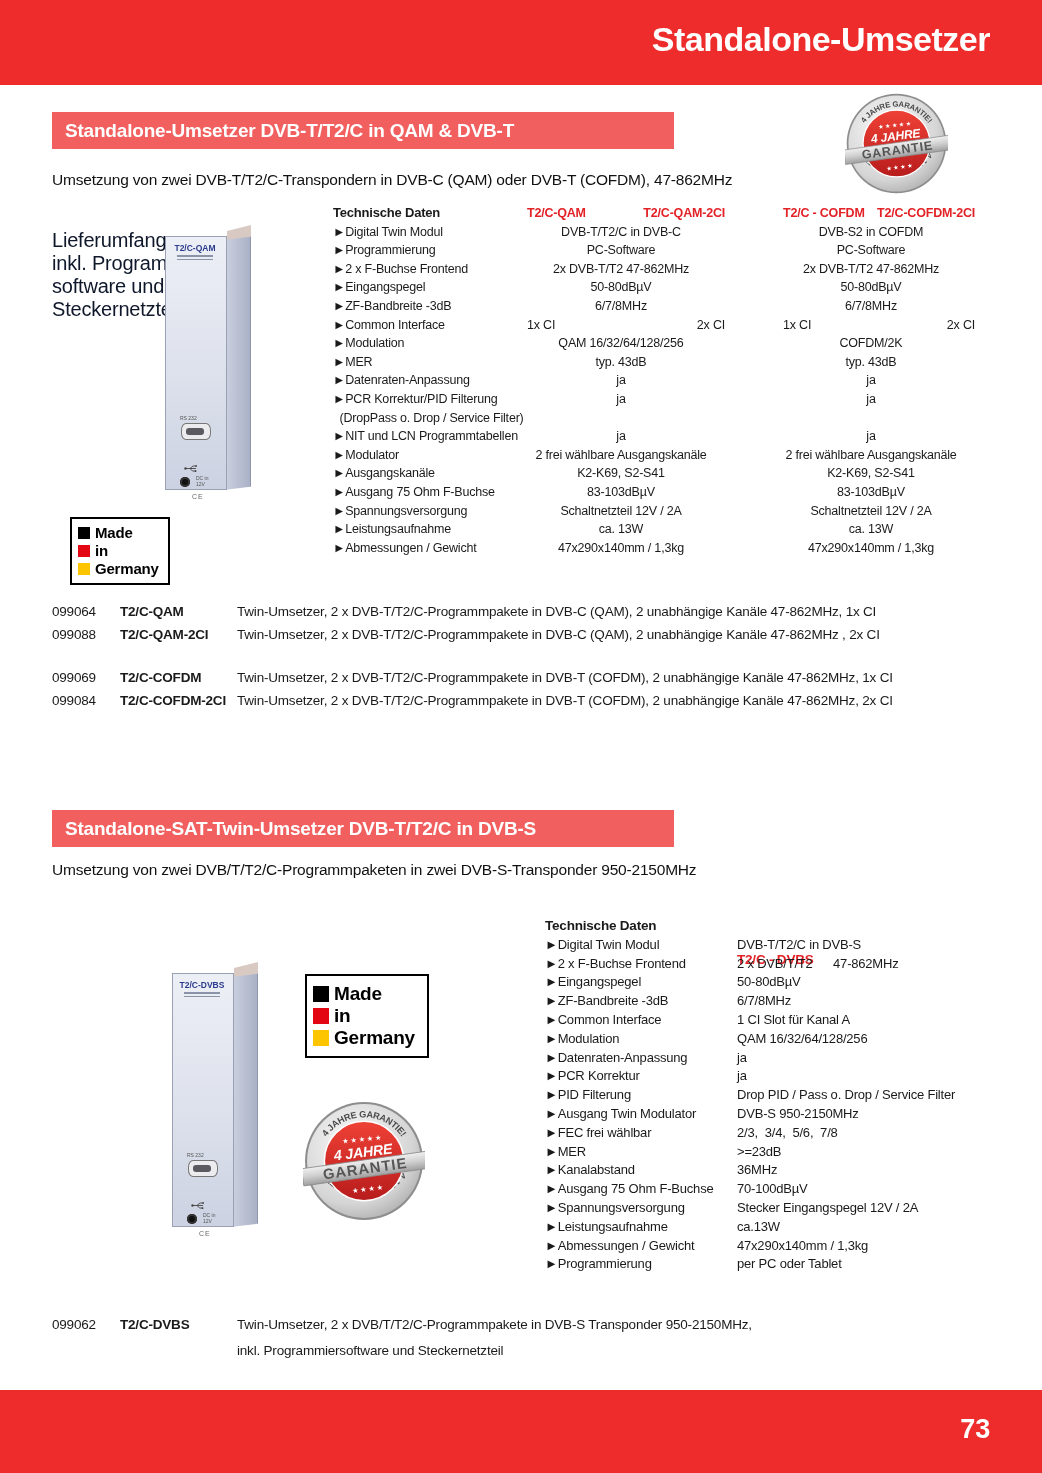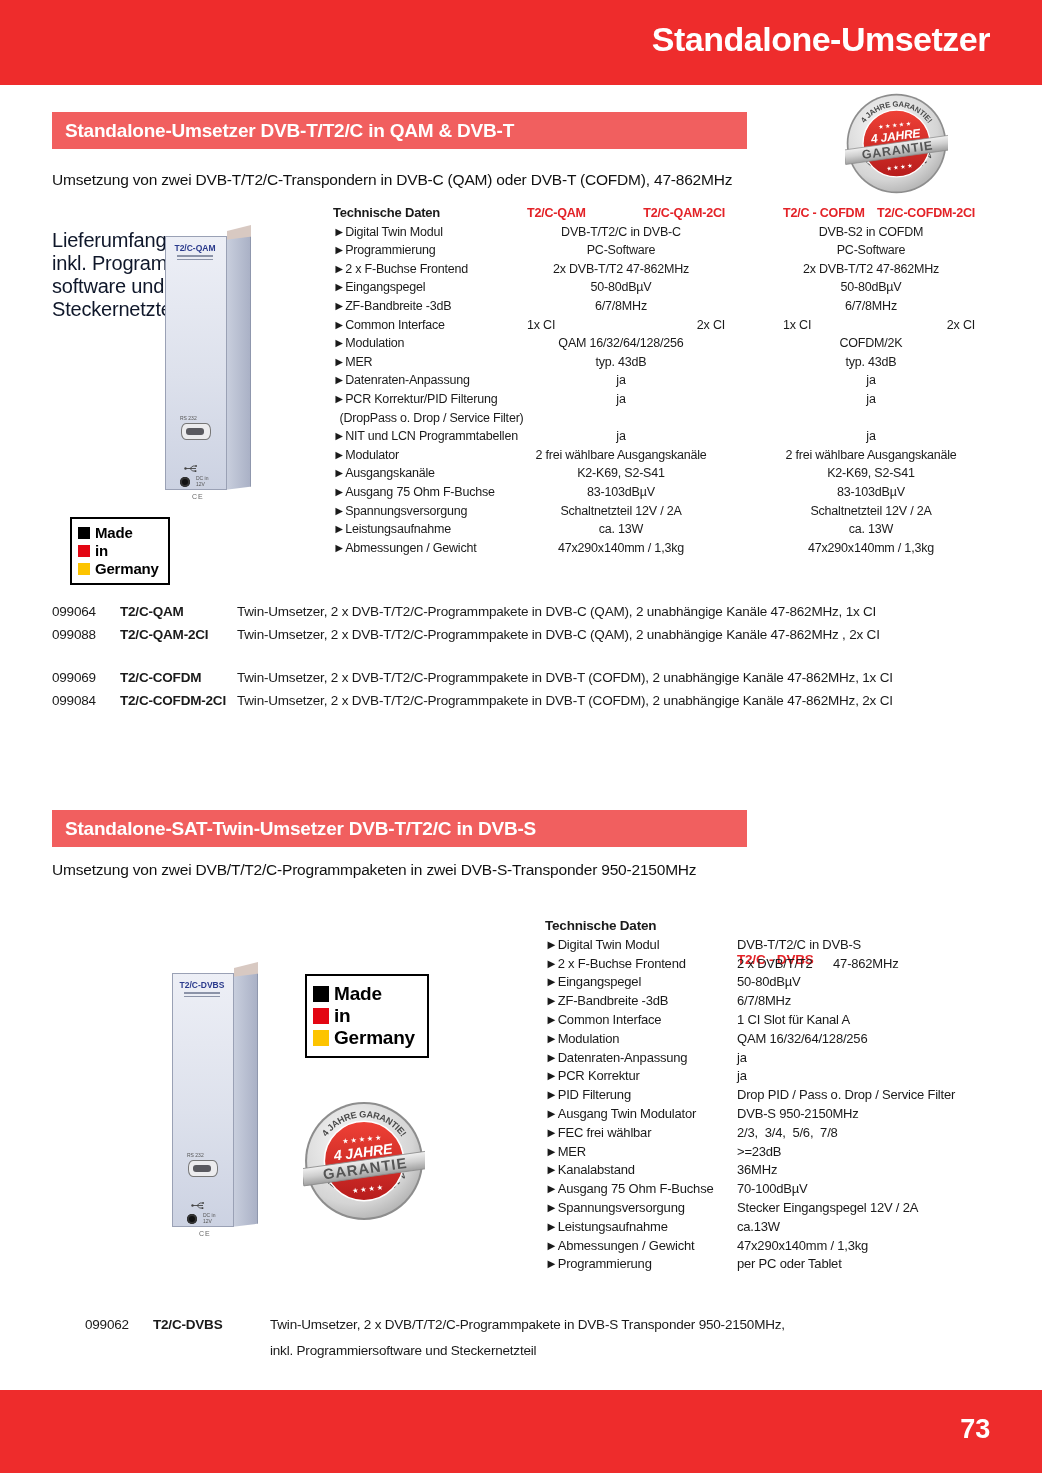--- a/index.html
+++ b/index.html
@@ -8,21 +8,21 @@
     background:#ffffff; overflow:hidden;
     font-family:"Liberation Sans", sans-serif; color:#1a1a1a;
     letter-spacing:-0.2px;
   }
   
   .top-band{position:absolute;left:0;top:0;width:100%;height:85px;background:#ee2c2c;}
   .top-title{position:absolute;right:52px;top:20px;font-size:34px;font-weight:bold;color:#fff;letter-spacing:-0.5px;}
   .footer-band{position:absolute;left:0;top:1390px;width:100%;height:83px;background:#ee2c2c;}
   .page-number{position:absolute;right:52px;top:1414px;font-size:27px;font-weight:bold;color:#fff;}
   
-  .section-bar{position:absolute;left:52px;width:695px;height:37px;background:#f15f5f;}
+  .section-bar{position:absolute;left:52px;width:622px;height:37px;background:#f15f5f;}
   .section-bar .bar-text{display:block;line-height:37px;padding-left:13px;color:#fff;font-weight:bold;font-size:19px;}
   .intro{position:absolute;left:52px;font-size:15.5px;color:#111;}
   
   .badge{position:absolute;}
   .badge svg{display:block;width:100%;height:auto;}
   
   .mig{position:absolute;background:#fff;border:2px solid #000;padding:4px 8px 4px 6px;display:flex;flex-direction:column;justify-content:center;gap:2px;}
   .mig-row{display:flex;align-items:center;gap:5px;}
   .mig-sq{display:inline-block;}
   .mig .mig-txt{font-weight:bold;color:#000;line-height:1.05;}
@@ -72,21 +72,21 @@
   .t2head .t2value{font-weight:bold;font-size:13.5px;color:#e32227;margin-top:34px;}
   
   .plist{position:absolute;left:52px;font-size:13.5px;}
   .prow{display:flex;height:23px;line-height:23px;}
   .psku{width:68px;}
   .pmodel{width:117px;font-weight:bold;}
   .pdesc{flex:1;}
   .plist-a{top:600px;width:940px;}
   .plist-b{top:666px;width:940px;}
   .plist-c{top:1312px;width:940px;}
-  .plist-c .prow{height:26px;line-height:26px;margin-left:33px;}
+  .plist-c .prow{height:26px;line-height:26px;}
   .pdesc2{line-height:26px;}
 </style>
 </head>
 <body>
 
 <div class="page">
 
   <div class="top-band"></div>
   <div class="top-title">Standalone-Umsetzer</div>
 

